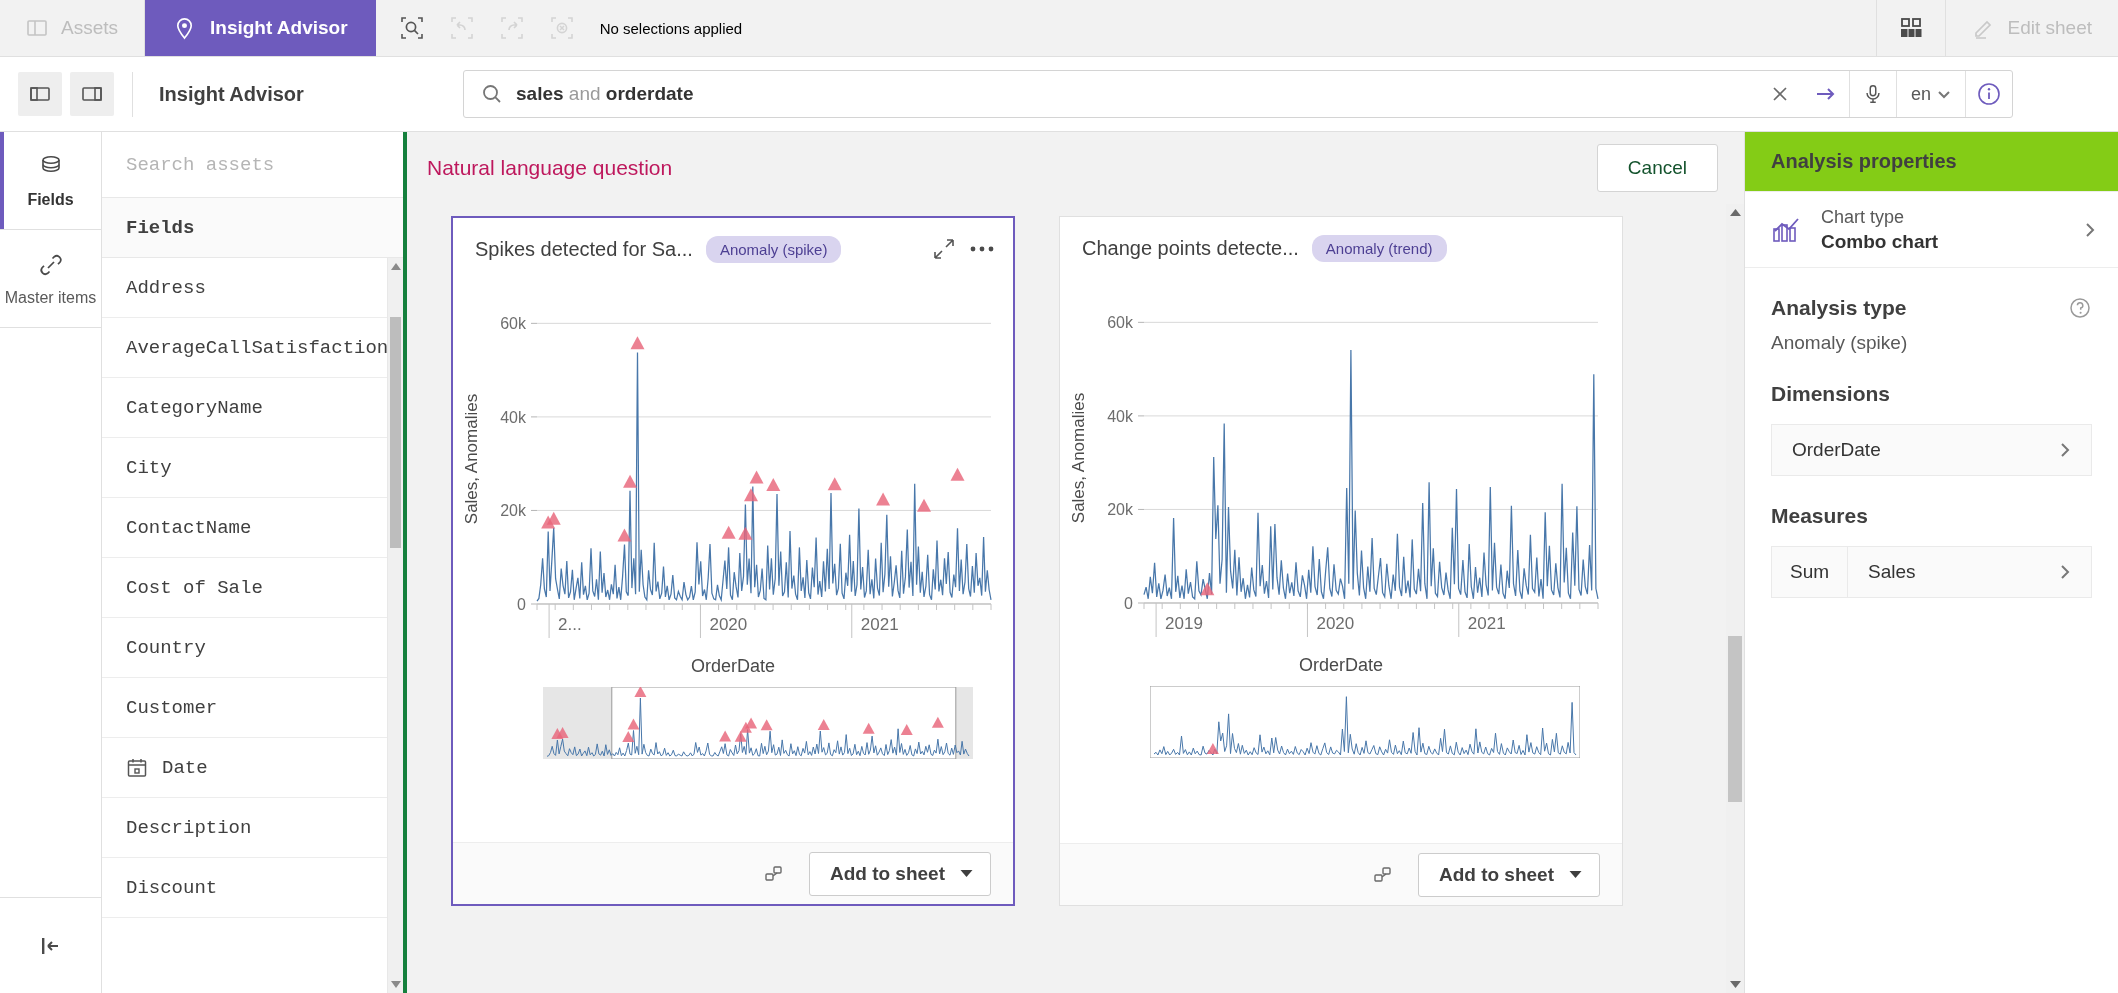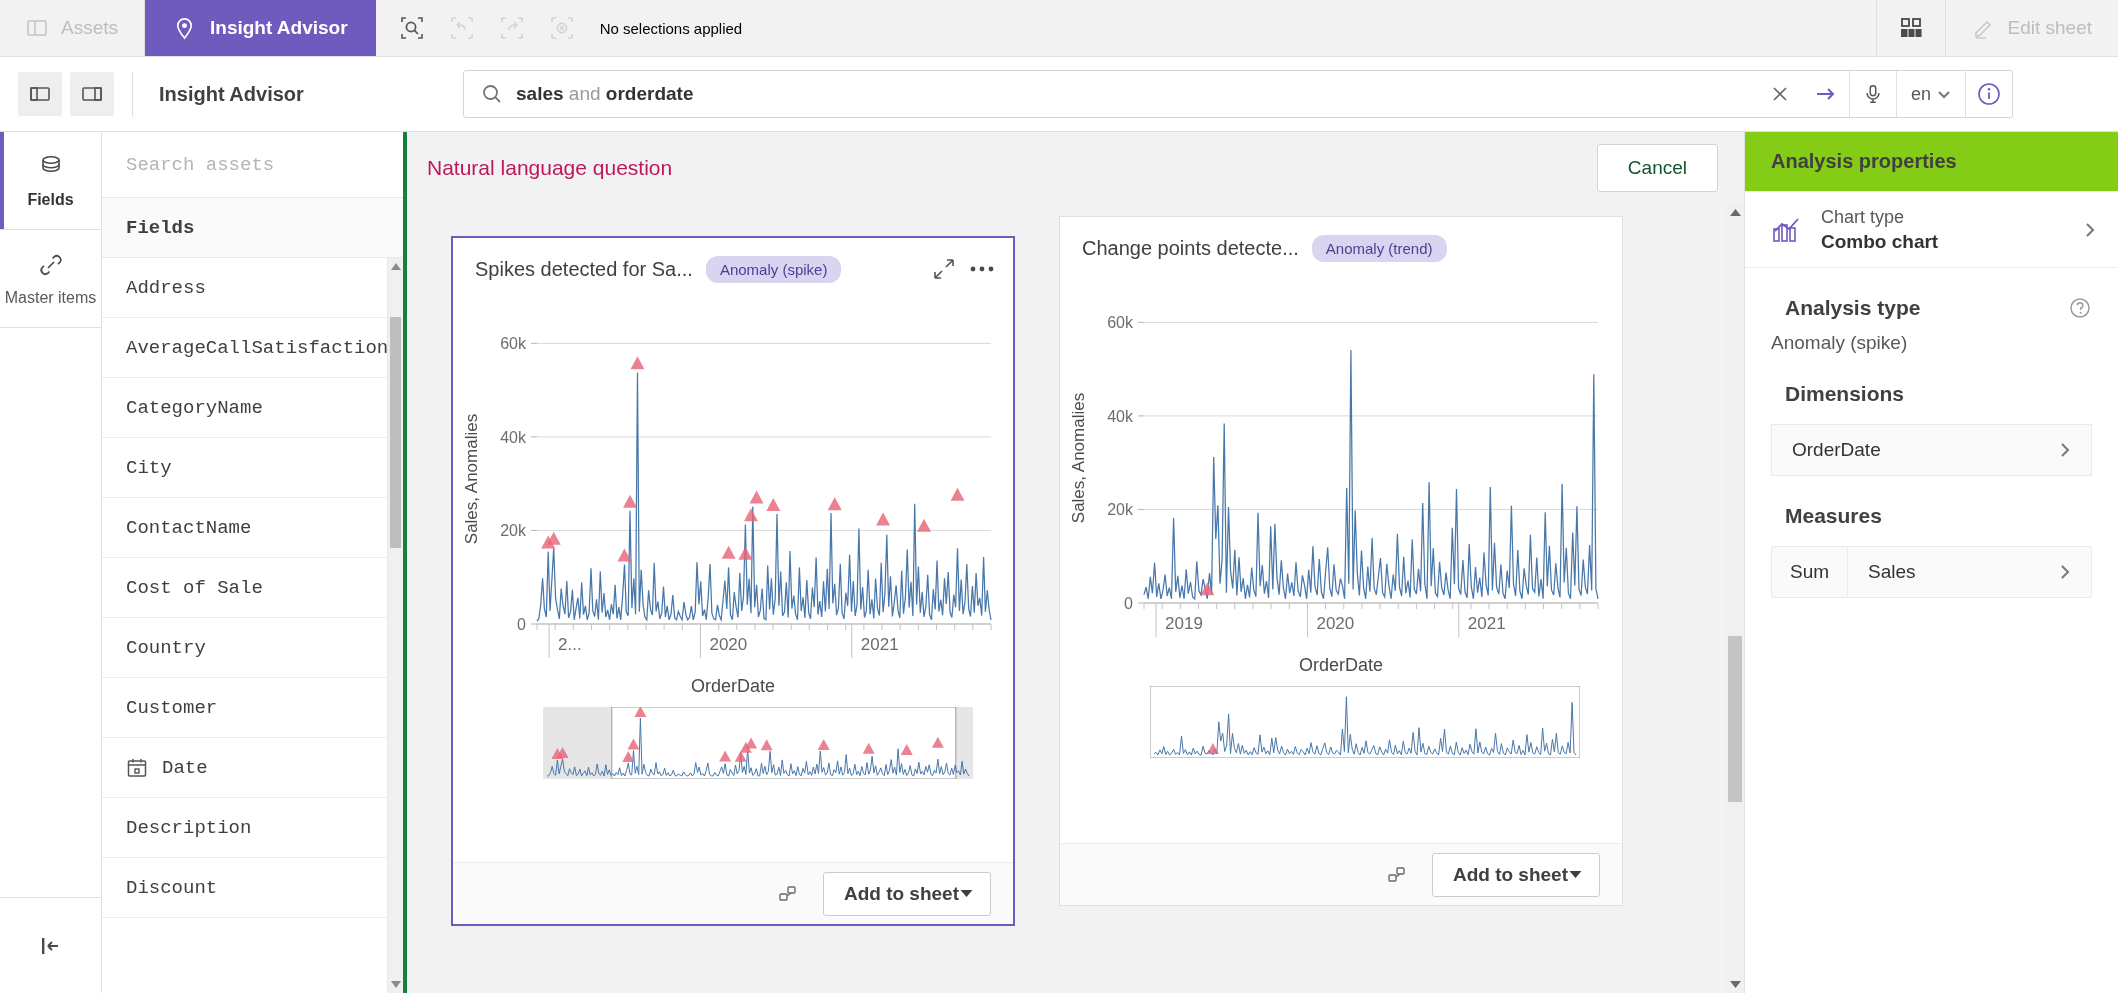--- a/index.html
+++ b/index.html
@@ -186,21 +186,21 @@
     position: absolute; top: 55%; height: 22%; left: 2px; right: 2px;
     background: #c4c4c4;
   }
 
   
   .card {
     width: 564px; min-width: 564px; height: 690px;
     background: #ffffff; border: 1px solid #e0e0e0;
     display: flex; flex-direction: column;
   }
-  .card.selected { border: 2px solid #6e5bbd; margin-top: 20px; }
+  .card.selected { border: 2px solid #6e5bbd; }
   .card-hdr {
     height: 62px; min-height: 62px;
     display: flex; align-items: center; gap: 13px;
     padding: 0 18px 0 22px;
   }
   .card-title {
     font-size: 20px; color: #404040; white-space: nowrap;
   }
   .badge {
     padding: 5px 14px; border-radius: 12px;
@@ -214,21 +214,21 @@
   }
   .card-ftr {
     height: 62px; min-height: 62px;
     display: flex; align-items: center; justify-content: flex-end; gap: 22px;
     padding: 0 22px;
     border-top: 1px solid #ededed; background: #fafafa;
   }
   .add-btn {
     height: 44px; padding: 0 16px 0 20px;
     background: #fff; border: 1px solid #cccccc; border-radius: 3px;
-    display: flex; align-items: center; gap: 0;
+    display: flex; align-items: center; gap: 14px;
     font-size: 19px; font-weight: bold; color: #404040;
   }
 
   
   .rpanel {
     width: 374px; min-width: 374px; background: #ffffff;
     border-left: 1px solid #e0e0e0;
     display: flex; flex-direction: column;
   }
   .rp-hdr {
@@ -239,21 +239,21 @@
   }
   .rp-charttype {
     height: 76px; display: flex; align-items: center; gap: 18px;
     padding: 0 20px 0 26px; border-bottom: 1px solid #ededed;
   }
   .rp-ct-txt { flex: 1; display: flex; flex-direction: column; gap: 3px; }
   .rp-ct-lbl { font-size: 18px; color: #595959; }
   .rp-ct-val { font-size: 19px; font-weight: bold; color: #333; }
   .rp-sect {
     display: flex; align-items: flex-end;
-    padding: 28px 26px 12px 40px;
+    padding: 28px 26px 12px 26px;
   }
   .rp-sect-t { font-size: 21px; font-weight: bold; color: #404040; }
   .rp-sect-sp { flex: 1; }
   .rp-analysis-val { padding: 0 26px; font-size: 19px; color: #595959; }
   .rp-pill {
     margin: 6px 26px 0 26px; height: 52px;
     background: #fafafa; border: 1px solid #eaeaea;
     display: flex; align-items: center;
     font-size: 19px; color: #333;
   }

